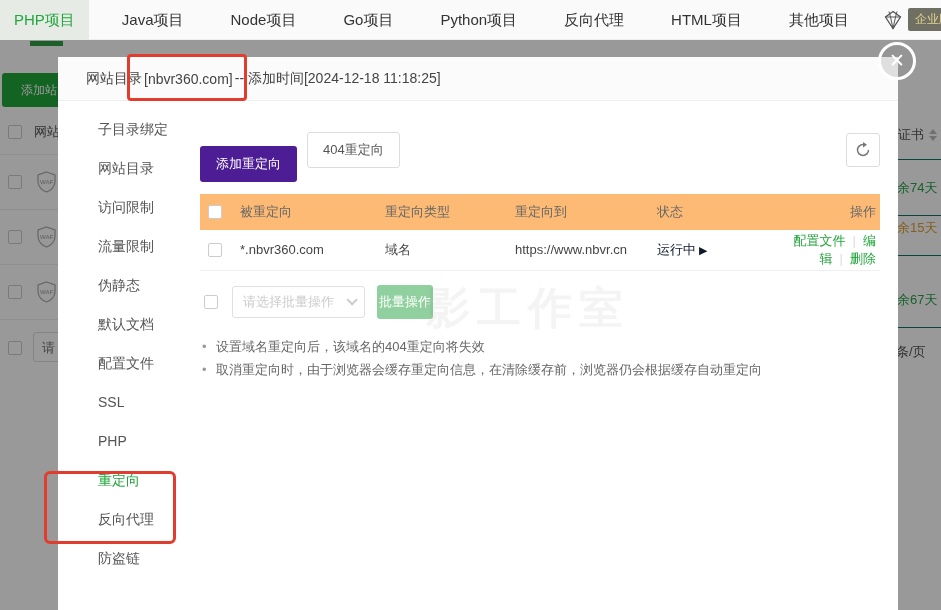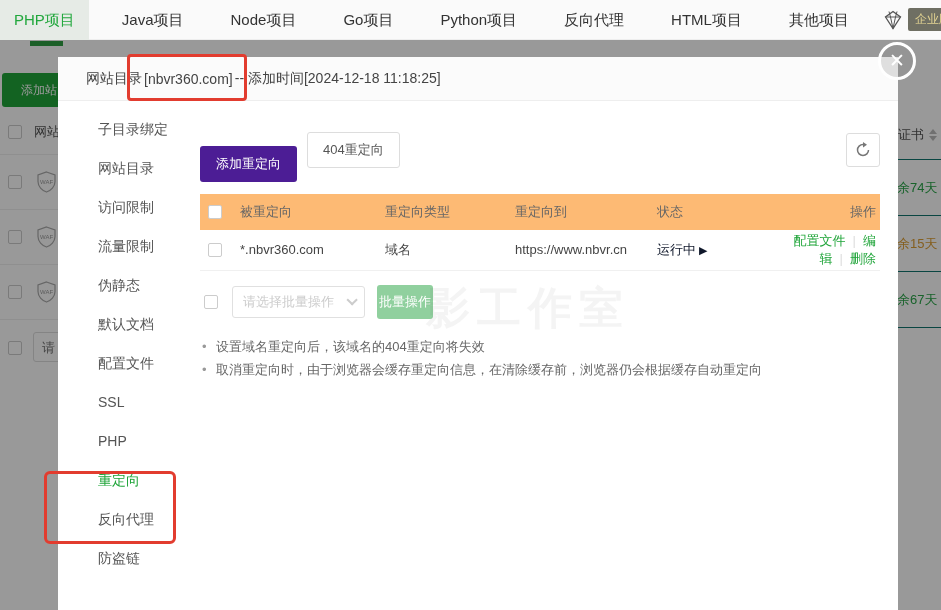--- a/index.html
+++ b/index.html
@@ -207,25 +207,28 @@
     <div class="bg-rc-row" style="top:70px; height:50px;">
       <span class="cert-header">证书</span>
       <span class="sort-arrows">
           <i class="up"></i>
           <i class="dn"></i>
         </span>
     </div>
     <div class="bg-rc-row" style="top:120px; height:56px;">
       <span class="cert-days cert-green">余74天</span>
     </div>
-    <div class="bg-rc-row" style="top:176px; height:56px;">
+    <div class="bg-rc-row" style="top:160px; height:56px;">
       <span class="cert-days cert-orange">余15天</span>
     </div>
     <div class="bg-rc-row" style="top:232px; height:56px;">
       <span class="cert-days cert-green">余67天</span>
+    </div>
+    <div class="bg-rc-row" style="top:288px; height:48px; border-bottom:none;">
+      <span class="pager-suffix">条/页</span>
     </div>
   </div>
 </div>
 
 <div class="overlay"></div>
 
 <div class="close-btn">✕</div>
 
 <div class="modal">
   <div class="modal-header">

